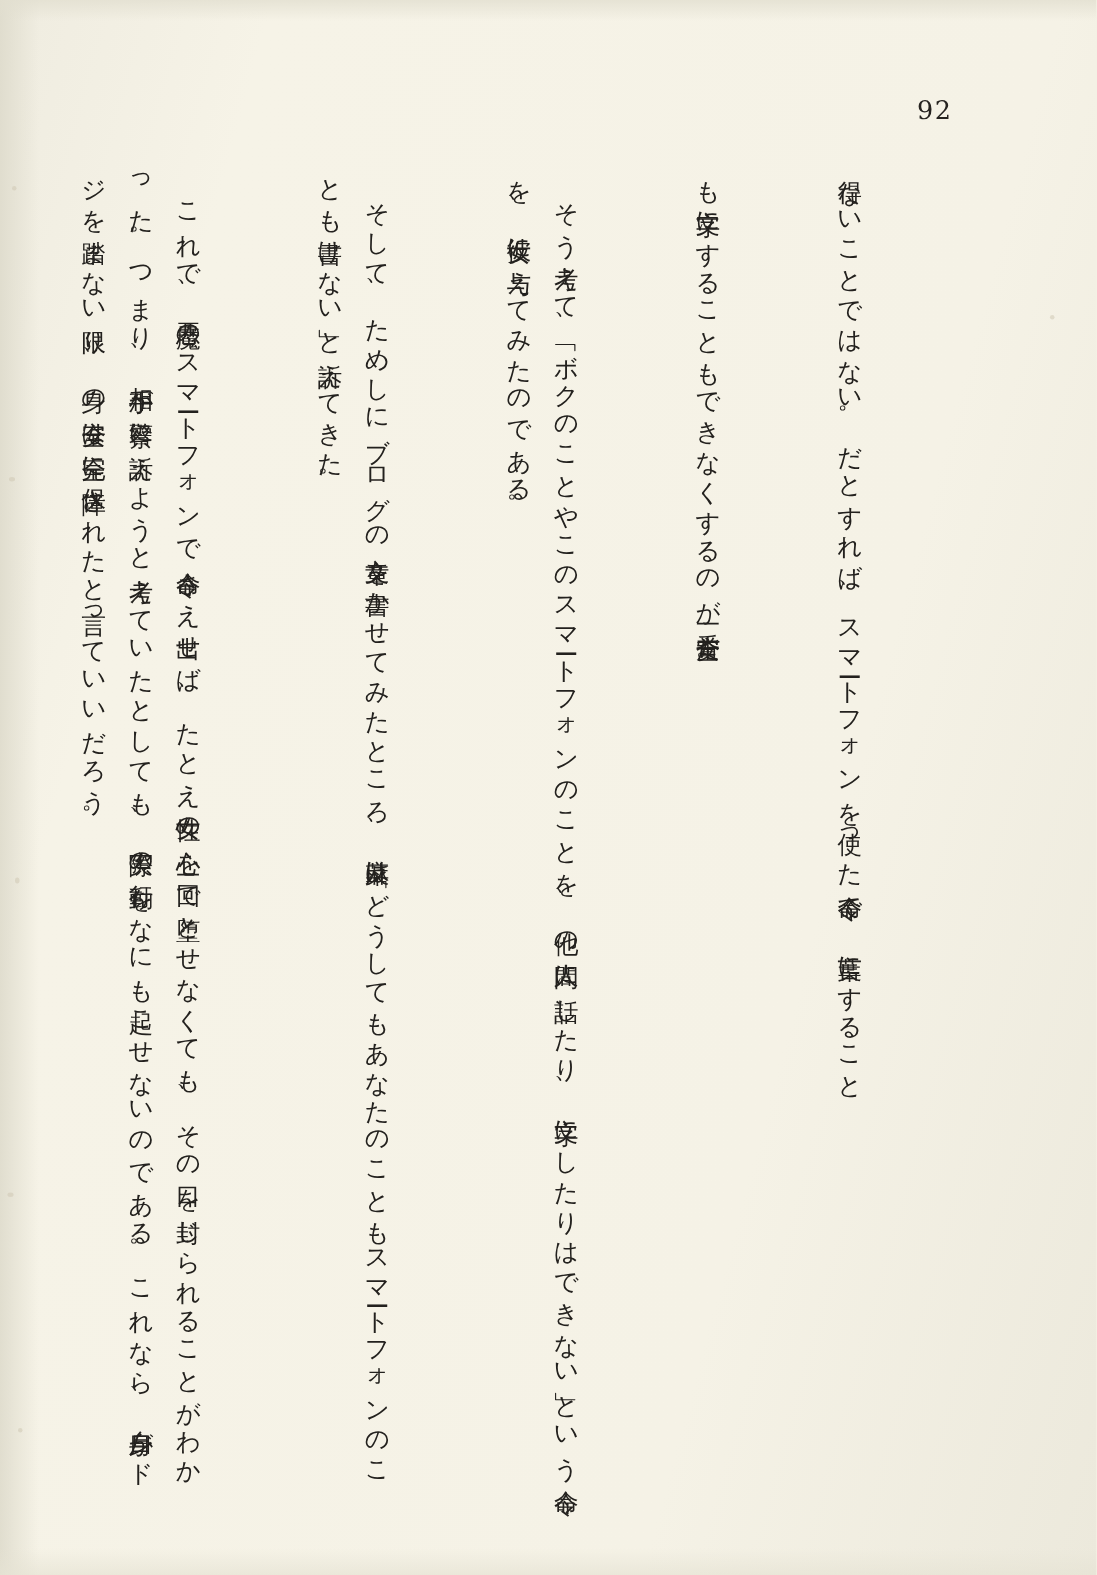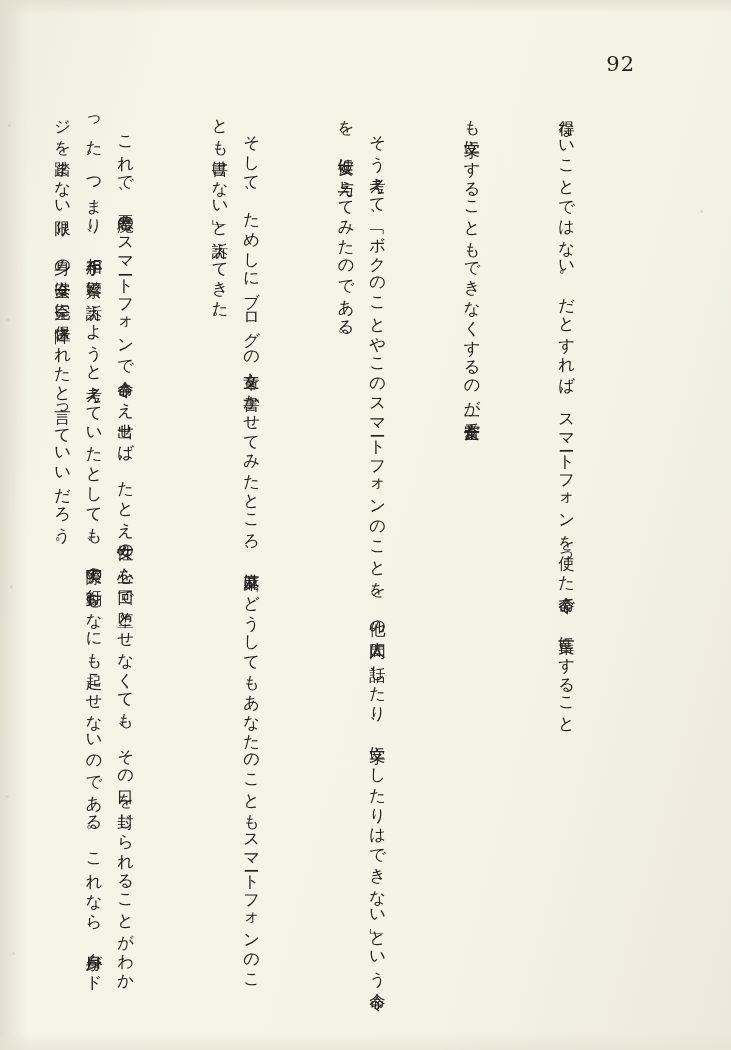--- a/index.html
+++ b/index.html
@@ -43,23 +43,23 @@
   }
   .speck {
     position: absolute;
     background: #cfc8b4;
     border-radius: 50%;
     opacity: .55;
   }
 
   .page-number {
     position: absolute;
-    top: 52px;
+    top: 64px;
     right: 96px;
-    font-size: 21px;
+    font-size: 17px;
     color: #262320;
     letter-spacing: 1px;
   }
 
   .text-block {
     position: absolute;
     top: 108px;
     left: 88px;
     right: 86px;
     height: 875px;

